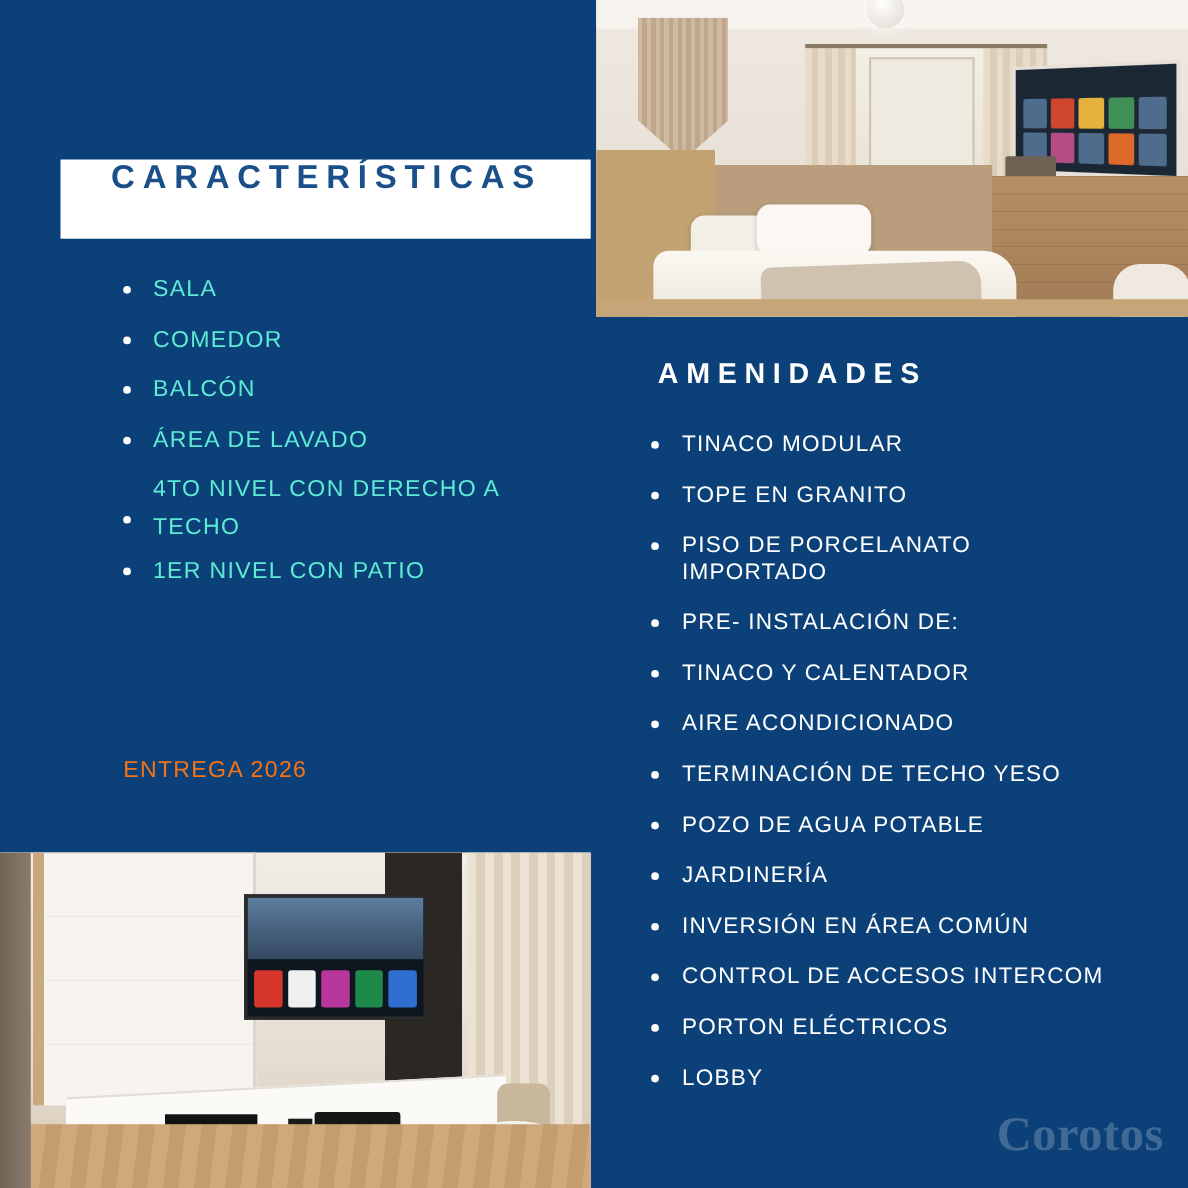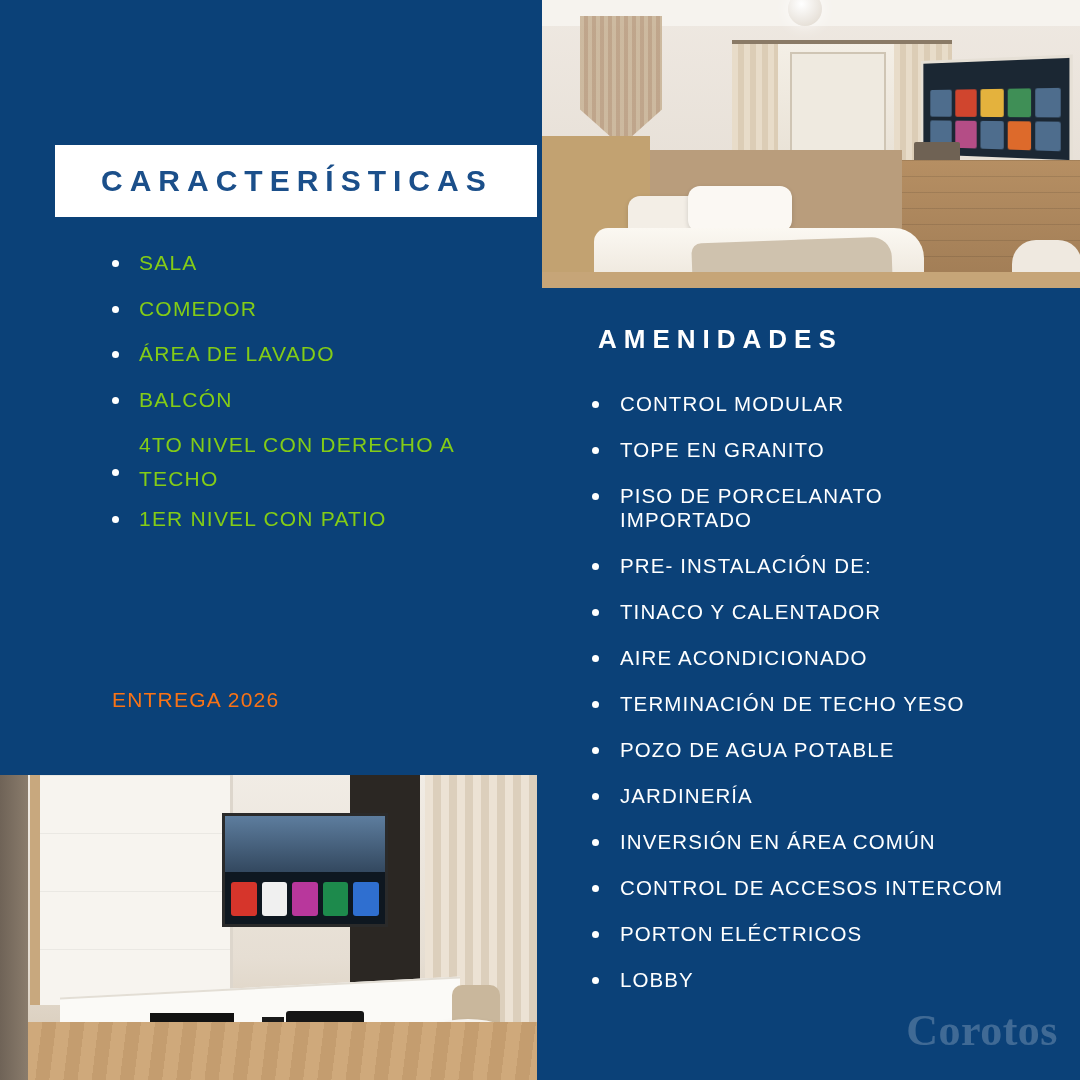--- a/index.html
+++ b/index.html
@@ -31,41 +31,41 @@
     background: #0b4178;
   }
   .char-title-band {
     position: absolute;
     left: 55px;
     top: 145px;
     width: 482px;
     height: 72px;
     background: #ffffff;
     display: flex;
-    align-items: center;
+    align-items: flex-start;
   }
   .char-title {
     color: #1b4f8a;
     font-size: 30px;
     font-weight: bold;
     letter-spacing: 7px;
     padding-left: 46px;
   }
   .char-list {
     position: absolute;
     left: 95px;
     top: 240px;
     width: 430px;
     margin: 0;
     padding: 0;
     list-style: none;
   }
   .char-list li {
     position: relative;
-    color: #84cc16;
+    color: #5eead4;
     font-size: 21px;
     letter-spacing: 1.2px;
     line-height: 45.5px;
     padding-left: 44px;
     white-space: pre-line;
   }
   .char-list li::before {
     content: "";
     position: absolute;
     left: 17px;
@@ -356,22 +356,22 @@
 
 <div class="page">
 
   <div class="left-panel">
     <div class="char-title-band">
       <span class="char-title">CARACTERÍSTICAS</span>
     </div>
     <ul class="char-list">
       <li>SALA</li>
       <li>COMEDOR</li>
+      <li>BALCÓN</li>
       <li>ÁREA DE LAVADO</li>
-      <li>BALCÓN</li>
       <li class="two-line">4TO NIVEL CON DERECHO A
 TECHO</li>
       <li>1ER NIVEL CON PATIO</li>
     </ul>
     <div class="entrega">ENTREGA 2026</div>
   </div>
 
   <div class="img-bedroom">
     <div class="bed-wall"></div>
     <div class="bed-ceiling"></div>
@@ -404,21 +404,21 @@
     <div class="pillow2"></div>
     <div class="duvet"></div>
     <div class="throw"></div>
     <div class="chair"></div>
     <div class="floor-bed"></div>
   </div>
 
   <div class="amen-panel">
     <div class="amen-title">AMENIDADES</div>
     <ul class="amen-list">
-      <li>CONTROL MODULAR</li>
+      <li>TINACO MODULAR</li>
       <li>TOPE EN GRANITO</li>
       <li>PISO DE PORCELANATO
 IMPORTADO</li>
       <li>PRE- INSTALACIÓN DE:</li>
       <li>TINACO Y CALENTADOR</li>
       <li>AIRE ACONDICIONADO</li>
       <li>TERMINACIÓN DE TECHO YESO</li>
       <li>POZO DE AGUA POTABLE</li>
       <li>JARDINERÍA</li>
       <li>INVERSIÓN EN ÁREA COMÚN</li>

